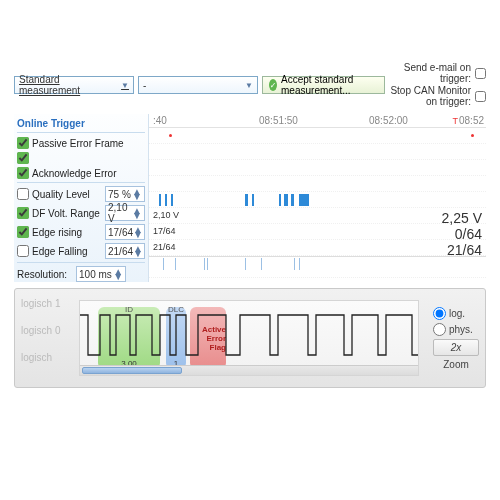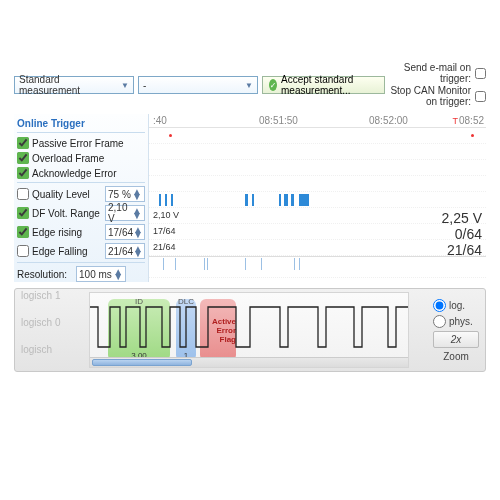--- a/index.html
+++ b/index.html
@@ -28,21 +28,21 @@
 .timeaxis span{position:absolute;top:1px;}
 .lanes{position:relative;}
 .lane{height:16px;position:relative;border-bottom:1px dotted #f0f0f0;}
 .dot{position:absolute;width:3px;height:3px;border-radius:50%;top:6px;}
 .redd{background:#e33;}
 .m{position:absolute;top:2px;height:12px;background:#2e8ad8;}
 .val{position:absolute;right:4px;top:2px;font-size:14px;color:#333;}
 .lval{position:absolute;left:4px;top:2px;font-size:9px;color:#333;}
 .thin{position:absolute;top:1px;height:12px;width:1px;background:#9cc0e4;}
 .tmark{position:absolute;color:#e33;font-size:9px;top:-12px;}
-.scope{margin-top:6px;height:84px;background:linear-gradient(#f1f1f1,#e4e4e4);border:1px solid #c9c9c9;border-radius:3px;display:flex;align-items:center;padding:12px 6px;gap:24px;}
+.scope{margin-top:6px;height:100px;background:linear-gradient(#f1f1f1,#e4e4e4);border:1px solid #c9c9c9;border-radius:3px;display:flex;align-items:center;padding:12px 6px;gap:14px;}
 .scope-left{width:44px;color:#bbb;font-size:8px;}
 .scope-left div{margin-bottom:16px;}
 .scope-mid{flex:1;height:76px;background:linear-gradient(#fbfbfb,#f2f2f2);border:1px solid #d5d5d5;position:relative;overflow:hidden;}
 .blk{position:absolute;top:6px;bottom:6px;border-radius:6px;}
 .idblk{background:linear-gradient(#c9ecb6,#9ed983);}
 .dlcblk{background:linear-gradient(#c3d9f5,#9cc0eb);}
 .errblk{background:linear-gradient(#f3b9b9,#e88c8c);}
 .blklabel{position:absolute;top:-2px;width:100%;text-align:center;font-size:8px;color:#555;}
 .blkval{position:absolute;bottom:1px;width:100%;text-align:center;font-size:8px;color:#333;}
 .errtxt{position:absolute;top:18px;left:0;right:0;text-align:right;font-size:8px;color:#b02020;font-weight:bold;line-height:9px;}
@@ -51,21 +51,21 @@
 .scope-thumb{position:absolute;left:2px;top:1px;width:100px;height:7px;background:linear-gradient(#b9d3f0,#8fb4df);border:1px solid #7aa3d0;border-radius:2px;}
 .scope-right{width:46px;display:flex;flex-direction:column;gap:3px;align-items:stretch;font-size:8px;color:#444;}
 .scope-right label{display:flex;align-items:center;gap:3px;}
 .sbtn{border:1px solid #bbb;background:linear-gradient(#fafafa,#e6e6e6);text-align:center;padding:2px 0;border-radius:2px;font-style:italic;}
 </style>
 </head>
 <body>
 
 <div class="app">
   <div class="toolbar">
-    <div class="select" style="width:128px;">
+    <div class="select" style="width:128px;text-decoration:underline;">
       <span>Standard measurement</span>
       <span class="arr">▼</span>
     </div>
     <div class="select" style="width:22px;">
       <span>-</span>
       <span class="arr">▼</span>
     </div>
     <div class="btn">
       <span class="chk">✓</span>
       <span>Accept standard measurement...</span>
@@ -84,21 +84,20 @@
 
   <div class="main">
     <div class="panel">
       <h3>Online Trigger</h3>
       <div class="prow">
           <input type="checkbox" checked="" style="">
           <label>Passive Error Frame</label>
         </div>
       <div class="prow">
           <input type="checkbox" checked="" style="">
-          <label>Overload Frame</label>
         </div>
       <div class="prow">
           <input type="checkbox" checked="" style="">
           <label>Acknowledge Error</label>
         </div>
       <hr>
       <div class="prow">
           <input type="checkbox" style="">
           <label>Quality Level</label>
         <div class="spin">

